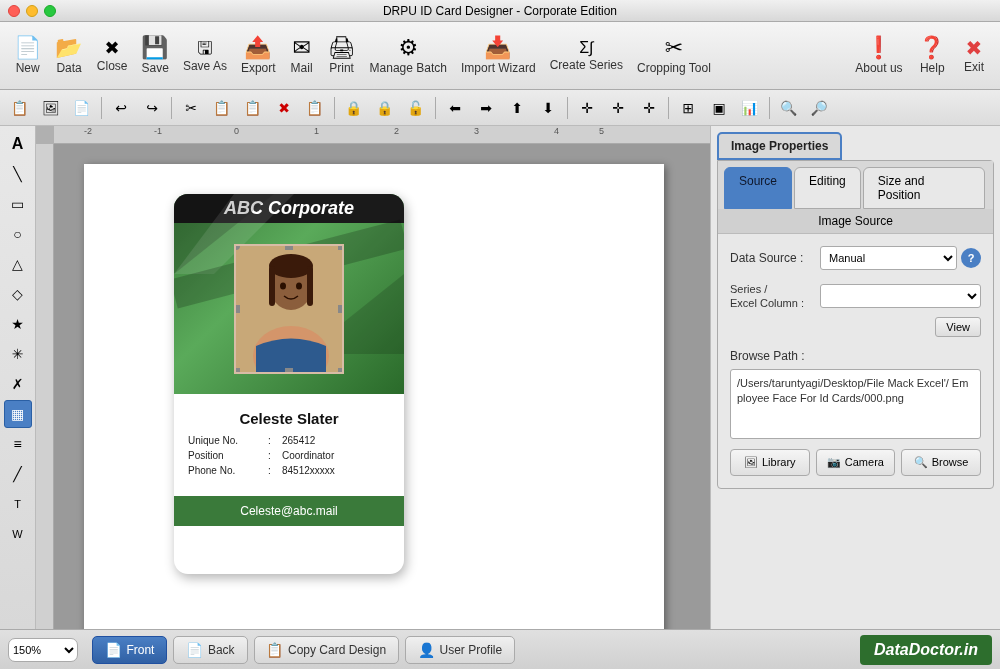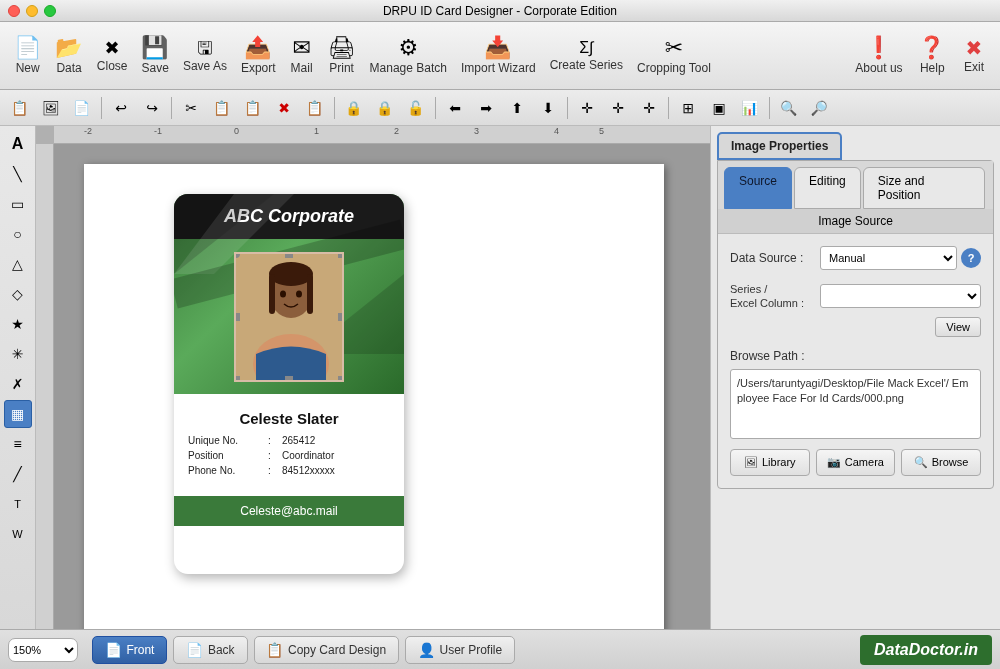--- a/index.html
+++ b/index.html
@@ -39,21 +39,21 @@
     #ruler-left { position: absolute; top: 18px; left: 0; width: 18px; bottom: 0; background: #d0d0d0; border-right: 1px solid #aaa; }
     #canvas-inner { position: absolute; top: 18px; left: 18px; right: 0; bottom: 0; overflow: hidden; background: #9a9a9a; }
     #canvas-page { position: absolute; top: 20px; left: 30px; width: 580px; height: 560px; background: white; box-shadow: 2px 2px 8px rgba(0,0,0,0.4); }
 
     
     .ruler-mark { position: absolute; font-size: 9px; color: #555; }
 
     
     #id-card { position: absolute; top: 30px; left: 90px; width: 230px; height: 380px; border-radius: 14px; overflow: hidden; background: white; box-shadow: 2px 4px 12px rgba(0,0,0,0.3); }
     #card-header { background: linear-gradient(135deg, #3a7a3a 0%, #5aaa5a 40%, #2a6a2a 100%); height: 200px; position: relative; display: flex; flex-direction: column; }
-    #card-title { background: #1a1a1a; color: white; text-align: center; padding: 12px; font-size: 18px; font-weight: bold; font-style: italic; }
+    #card-title { background: #1a1a1a; color: white; text-align: center; padding: 4px; font-size: 18px; font-weight: bold; font-style: italic; }
     #card-photo-area { flex: 1; position: relative; display: flex; align-items: center; justify-content: center; }
     #card-photo { width: 110px; height: 130px; background: #c8a080; position: relative; overflow: hidden; border: 2px solid rgba(255,255,255,0.3); }
     
     .handle { width: 8px; height: 8px; background: #888; position: absolute; }
     .handle.tl { top: -4px; left: -4px; }
     .handle.tm { top: -4px; left: calc(50% - 4px); }
     .handle.tr { top: -4px; right: -4px; }
     .handle.ml { top: calc(50% - 4px); left: -4px; }
     .handle.mr { top: calc(50% - 4px); right: -4px; }
     .handle.bl { bottom: -4px; left: -4px; }

